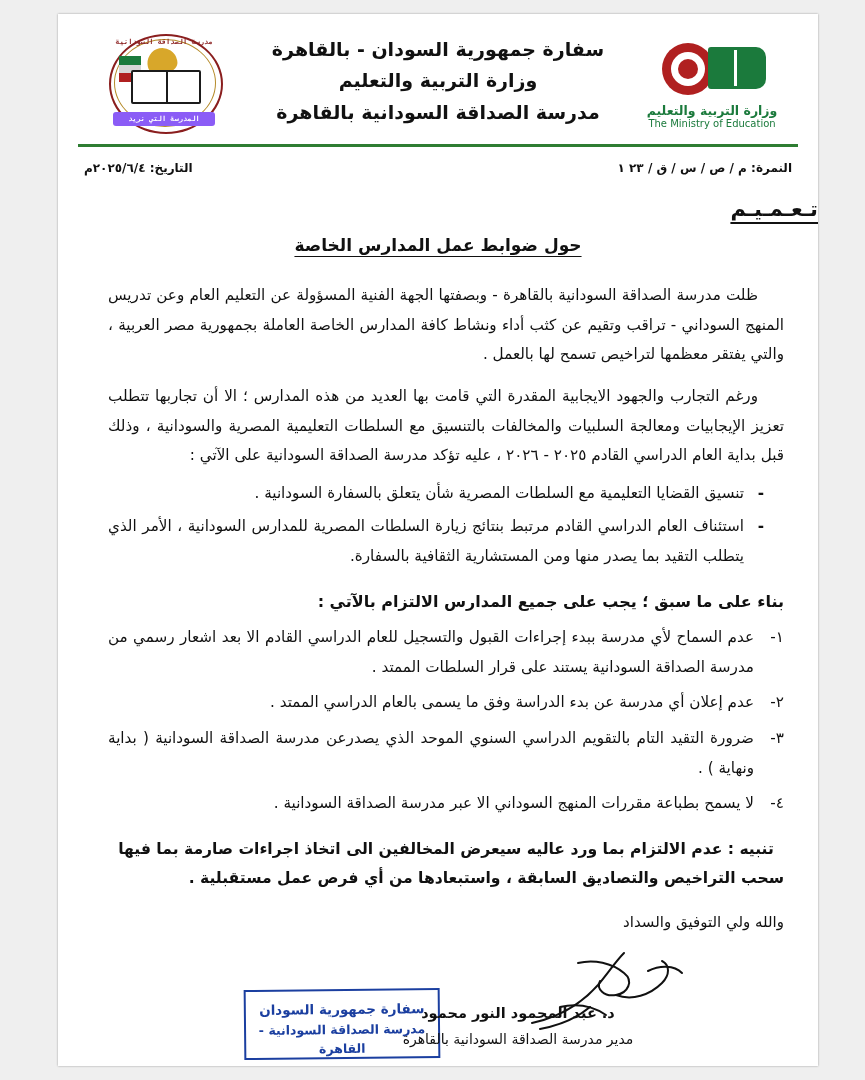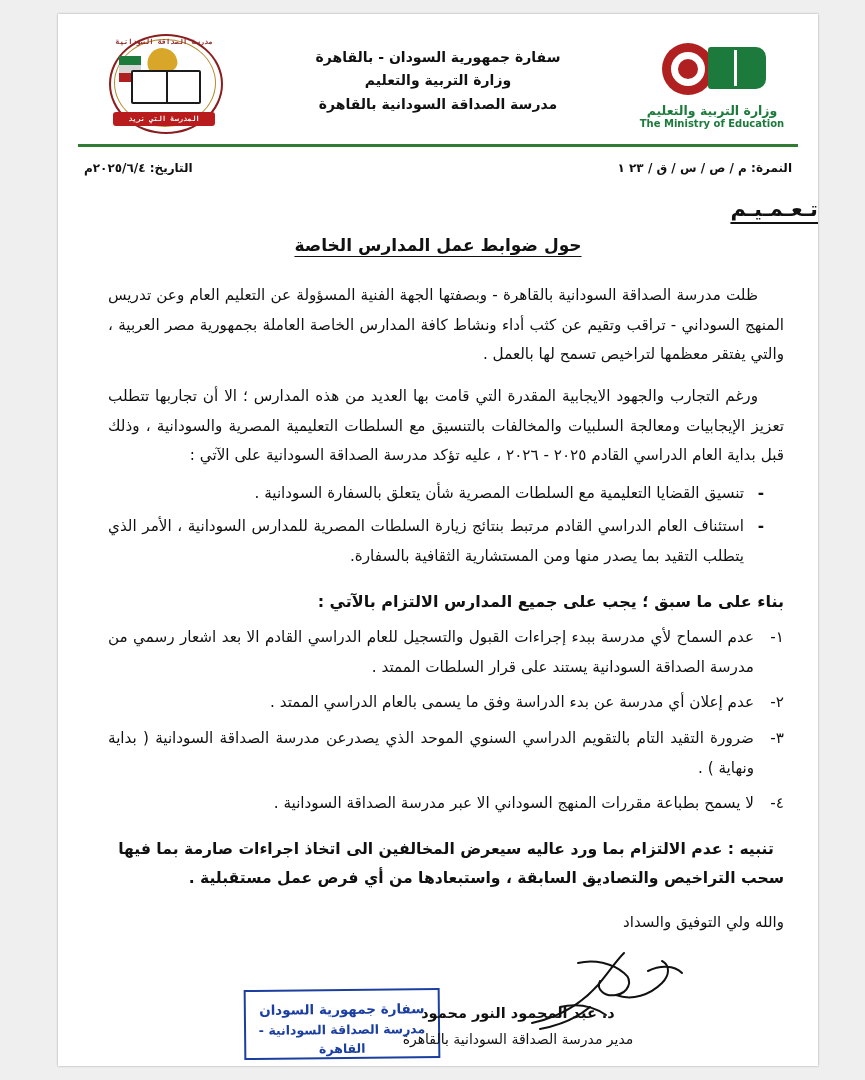--- a/index.html
+++ b/index.html
@@ -53,21 +53,21 @@
     align-items: center;
     justify-content: center;
   }
 
   .header-center {
     flex: 1 1 auto;
     text-align: center;
     line-height: 1.65;
     font-family: "DejaVu Sans", sans-serif;
     font-weight: bold;
-    font-size: 14px;
+    font-size: 19px;
     color: #111;
     padding-bottom: 6px;
   }
   .header-center div { white-space: nowrap; }
 
   
   .emblem {
     position: relative;
     width: 122px;
     height: 104px;
@@ -127,21 +127,21 @@
     font-size: 7px;
     font-weight: bold;
     color: #8a1e1e;
     letter-spacing: 0px;
   }
   .emblem .arc-top { top: 6px; }
   .emblem .ribbon {
     position: absolute;
     left: 10px; right: 10px; bottom: 10px;
     height: 14px;
-    background: #b91c1c;
+    background: #8b5cf6;
     border-radius: 3px;
     color: #fff;
     font-size: 7px;
     font-weight: bold;
     line-height: 14px;
     text-align: center;
   }
 
   
   .moe {
@@ -193,21 +193,21 @@
   }
   .moe-ar {
     font-size: 12.5px;
     font-weight: bold;
     color: #1b7a3c;
     margin-top: 2px;
     white-space: nowrap;
   }
   .moe-en {
     font-size: 10px;
-    font-weight: bold;
+    font-weight: normal;
     color: #1b7a3c;
     white-space: nowrap;
   }
 
   .rule {
     height: 3px;
     background: #2e7d32;
     margin: 2px 20px 0 20px;
   }
 

